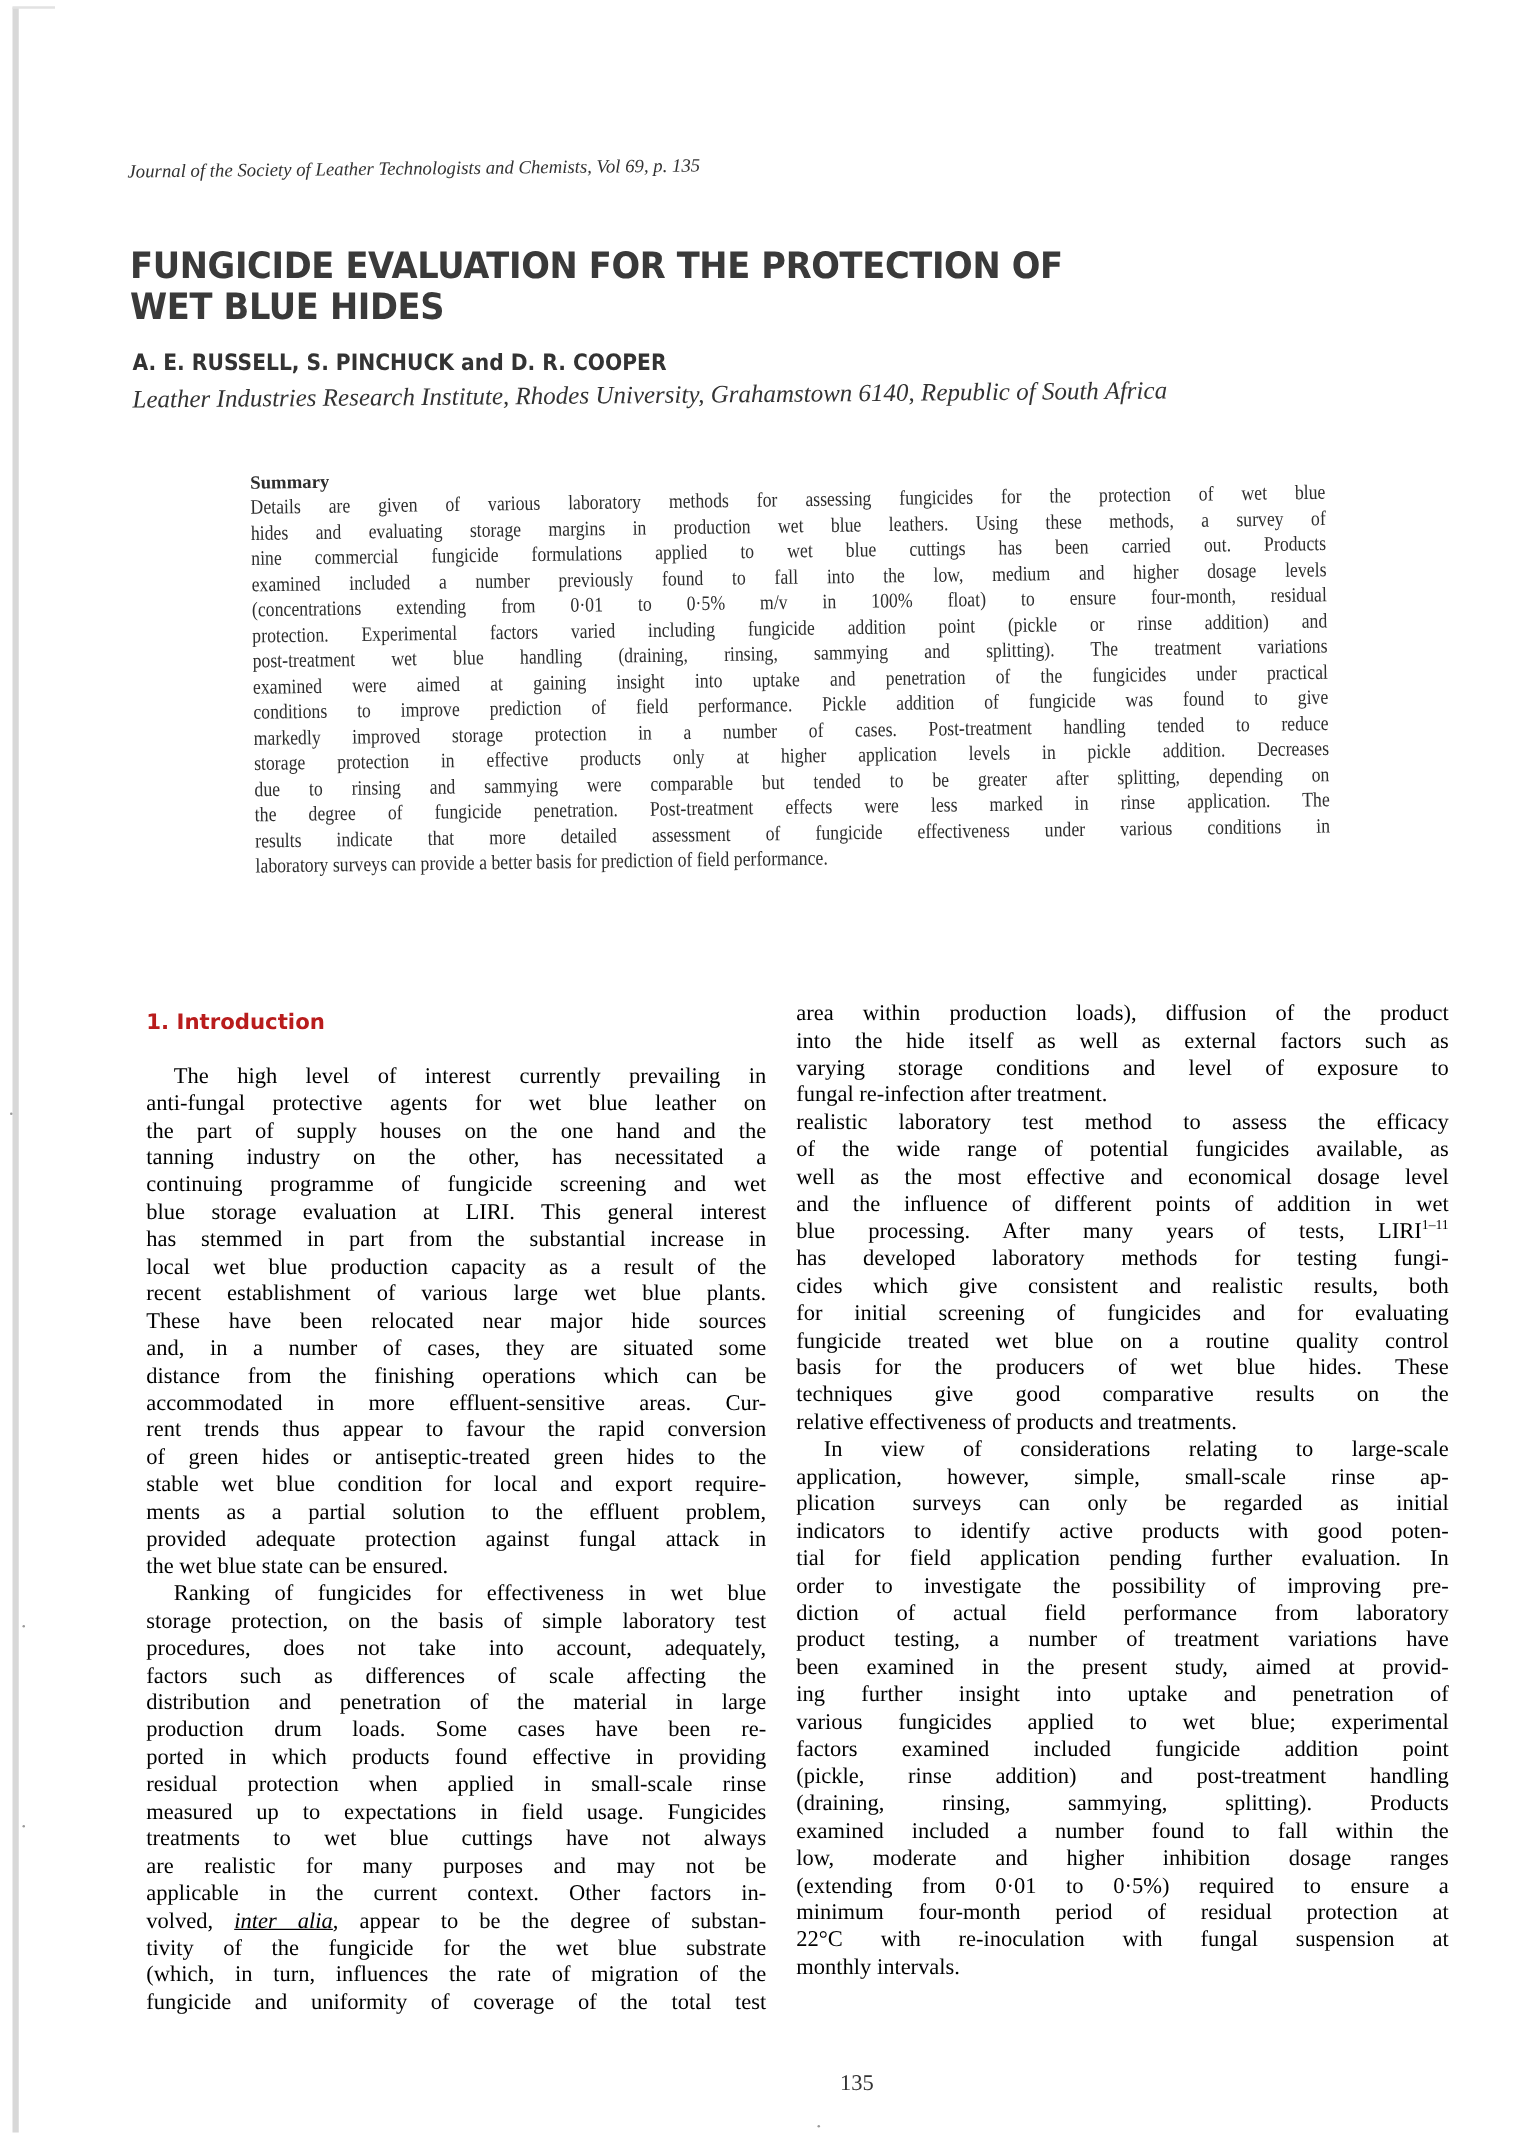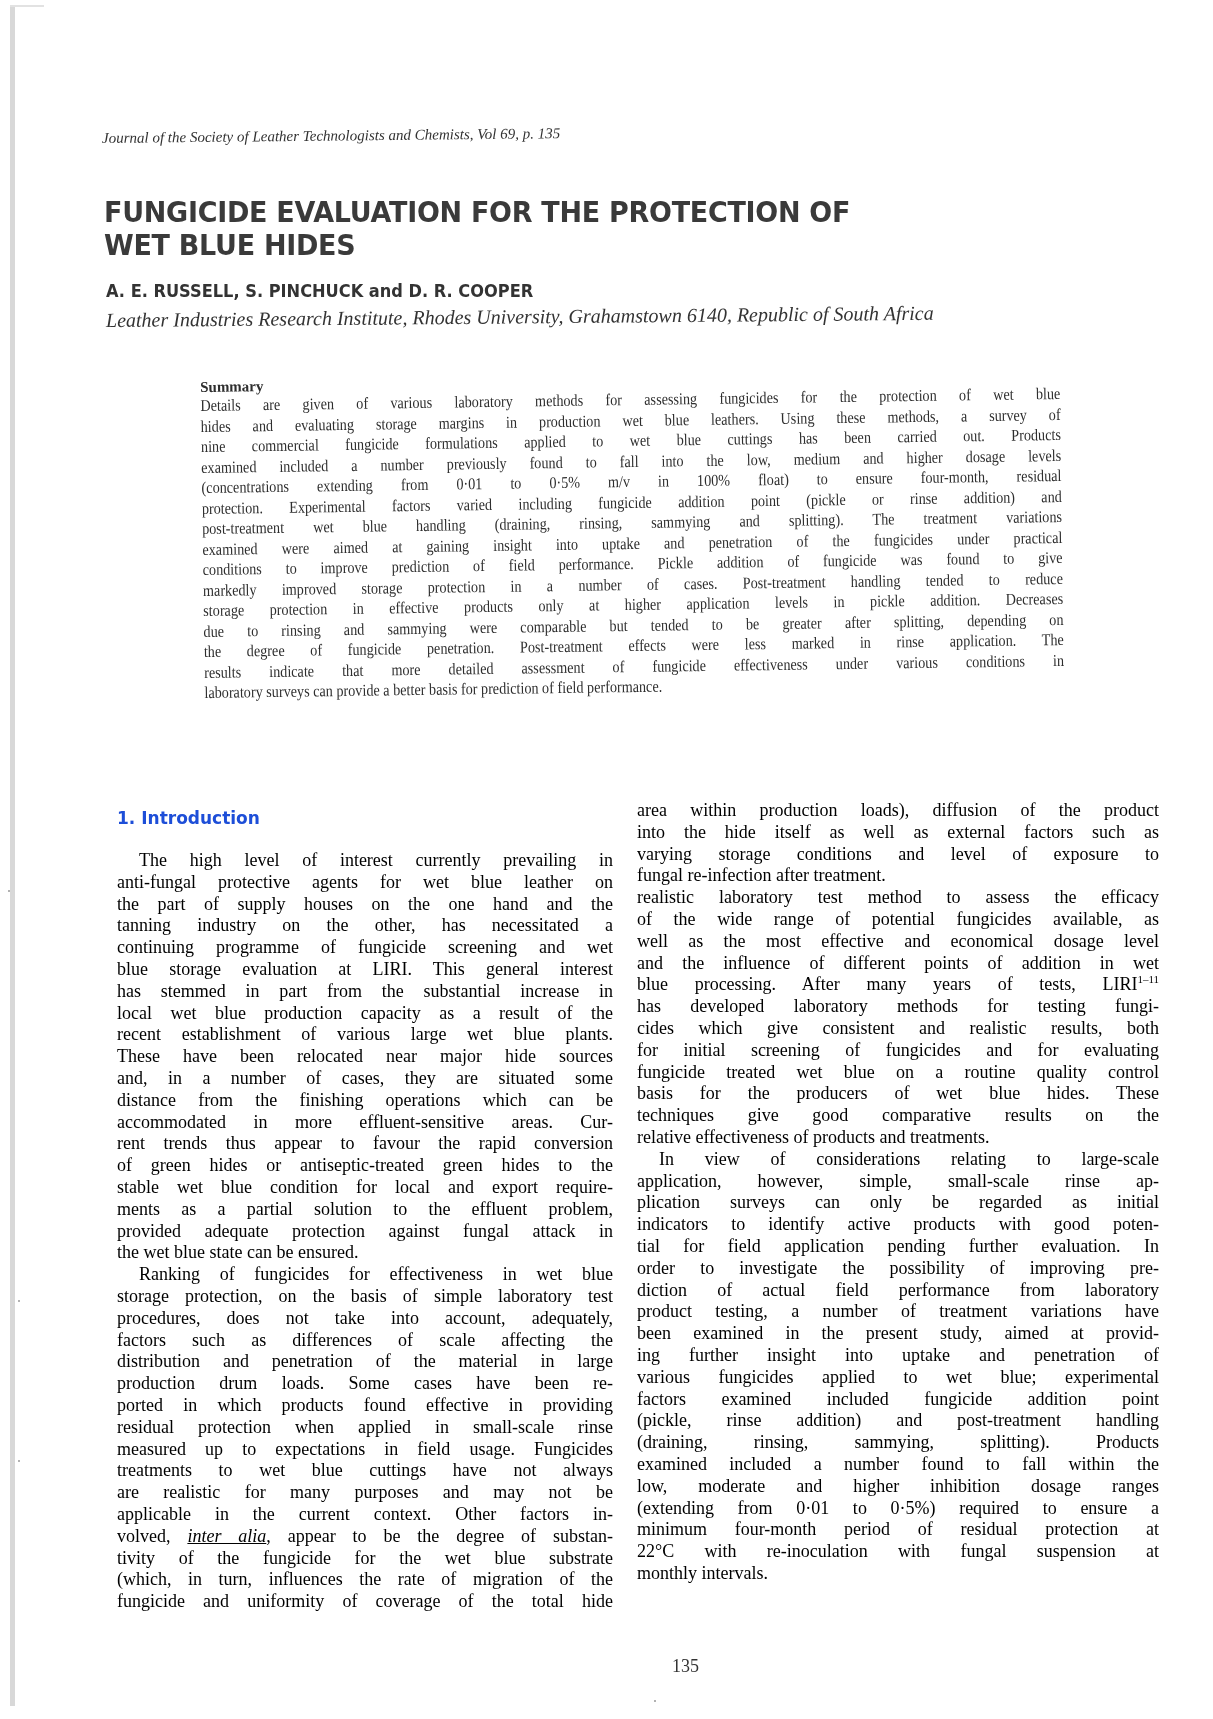--- a/index.html
+++ b/index.html
@@ -21,21 +21,21 @@
   .summary .label { font-weight: bold; font-size: 15px; line-height: 18px; }
   .summary .line { font-size: 16.5px; line-height: 20.5px; white-space: nowrap; text-align: justify; text-align-last: justify; transform: scaleX(0.86); transform-origin: left; width: 1000px; }
   .summary .line.last { text-align-last: left; }
   .col { position: absolute; font-size: 18px; line-height: 21.8px; color: #000000; }
   .col .line { white-space: nowrap; text-align: justify; text-align-last: justify; }
   .col .line.last { text-align-last: left; }
   .col .line.indent { padding-left: 22px; }
   .col-left { left: 117px; top: 850px; width: 496px; }
   .col-right { left: 637px; top: 800px; width: 522px; }
   .section-head { position: absolute; left: 117px; top: 808px; font-family: "DejaVu Sans", sans-serif; font-weight: bold;
-                  font-size: 17px; color: #1d4ed8; }
+                  font-size: 17px; color: #b91c1c; }
   .pageno { position: absolute; left: 640px; top: 1656px; font-size: 18px; color: #333; margin-left: 32px; }
   sup { font-size: 11px; vertical-align: 7px; line-height: 0; margin-top: 16px; }
   .em { font-style: italic; text-decoration: underline; }
   .dot { position: absolute; width: 2px; height: 2px; background: #999; border-radius: 1px; }
 </style>
 </head>
 <body>
 
 <div class="edge"></div>
 <div class="edge-top"></div>
@@ -99,21 +99,21 @@
   <div class="line">production drum loads. Some cases have been re-</div>
   <div class="line">ported in which products found effective in providing</div>
   <div class="line">residual protection when applied in small-scale rinse</div>
   <div class="line">measured up to expectations in field usage. Fungicides</div>
   <div class="line">treatments to wet blue cuttings have not always</div>
   <div class="line">are realistic for many purposes and may not be</div>
   <div class="line">applicable in the current context. Other factors in-</div>
   <div class="line"><span>volved, </span><span class="em">inter alia</span><span>, appear to be the degree of substan-</span></div>
   <div class="line">tivity of the fungicide for the wet blue substrate</div>
   <div class="line">(which, in turn, influences the rate of migration of the</div>
-  <div class="line">fungicide and uniformity of coverage of the total hide</div>
+  <div class="line">fungicide and uniformity of coverage of the total test</div>
 </div>
 
 <div class="col col-right">
   <div class="line">area within production loads), diffusion of the product</div>
   <div class="line">into the hide itself as well as external factors such as</div>
   <div class="line">varying storage conditions and level of exposure to</div>
   <div class="line last">fungal re-infection after treatment.</div>
   <div class="line">realistic laboratory test method to assess the efficacy</div>
   <div class="line">of the wide range of potential fungicides available, as</div>
   <div class="line">well as the most effective and economical dosage level</div>

